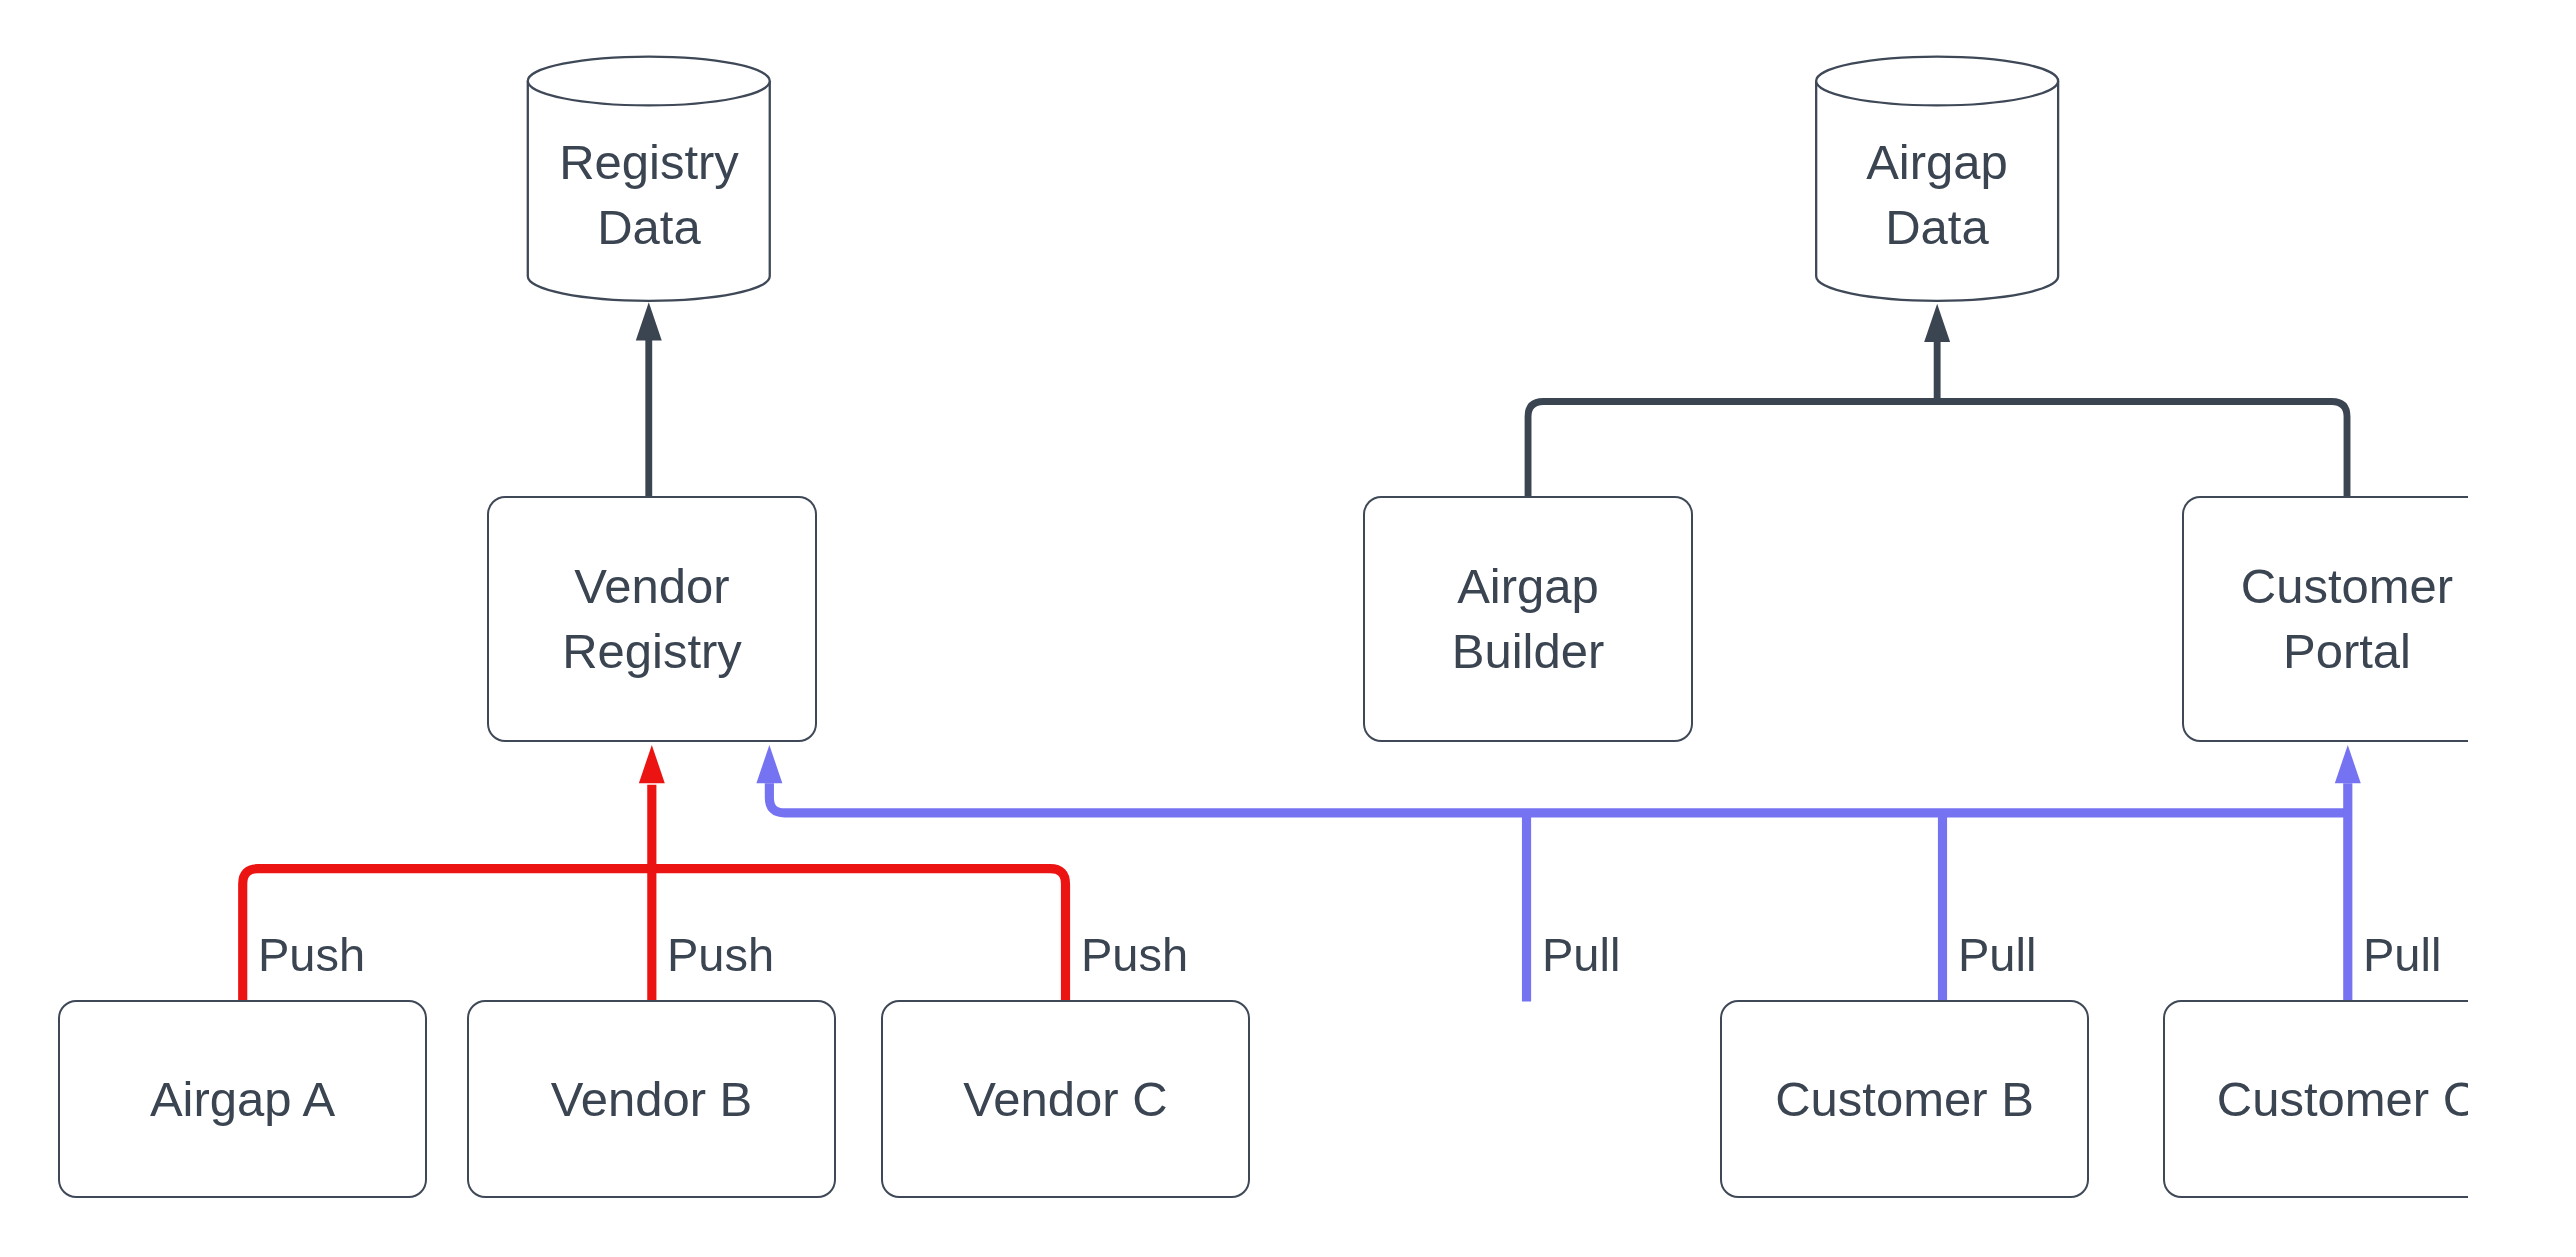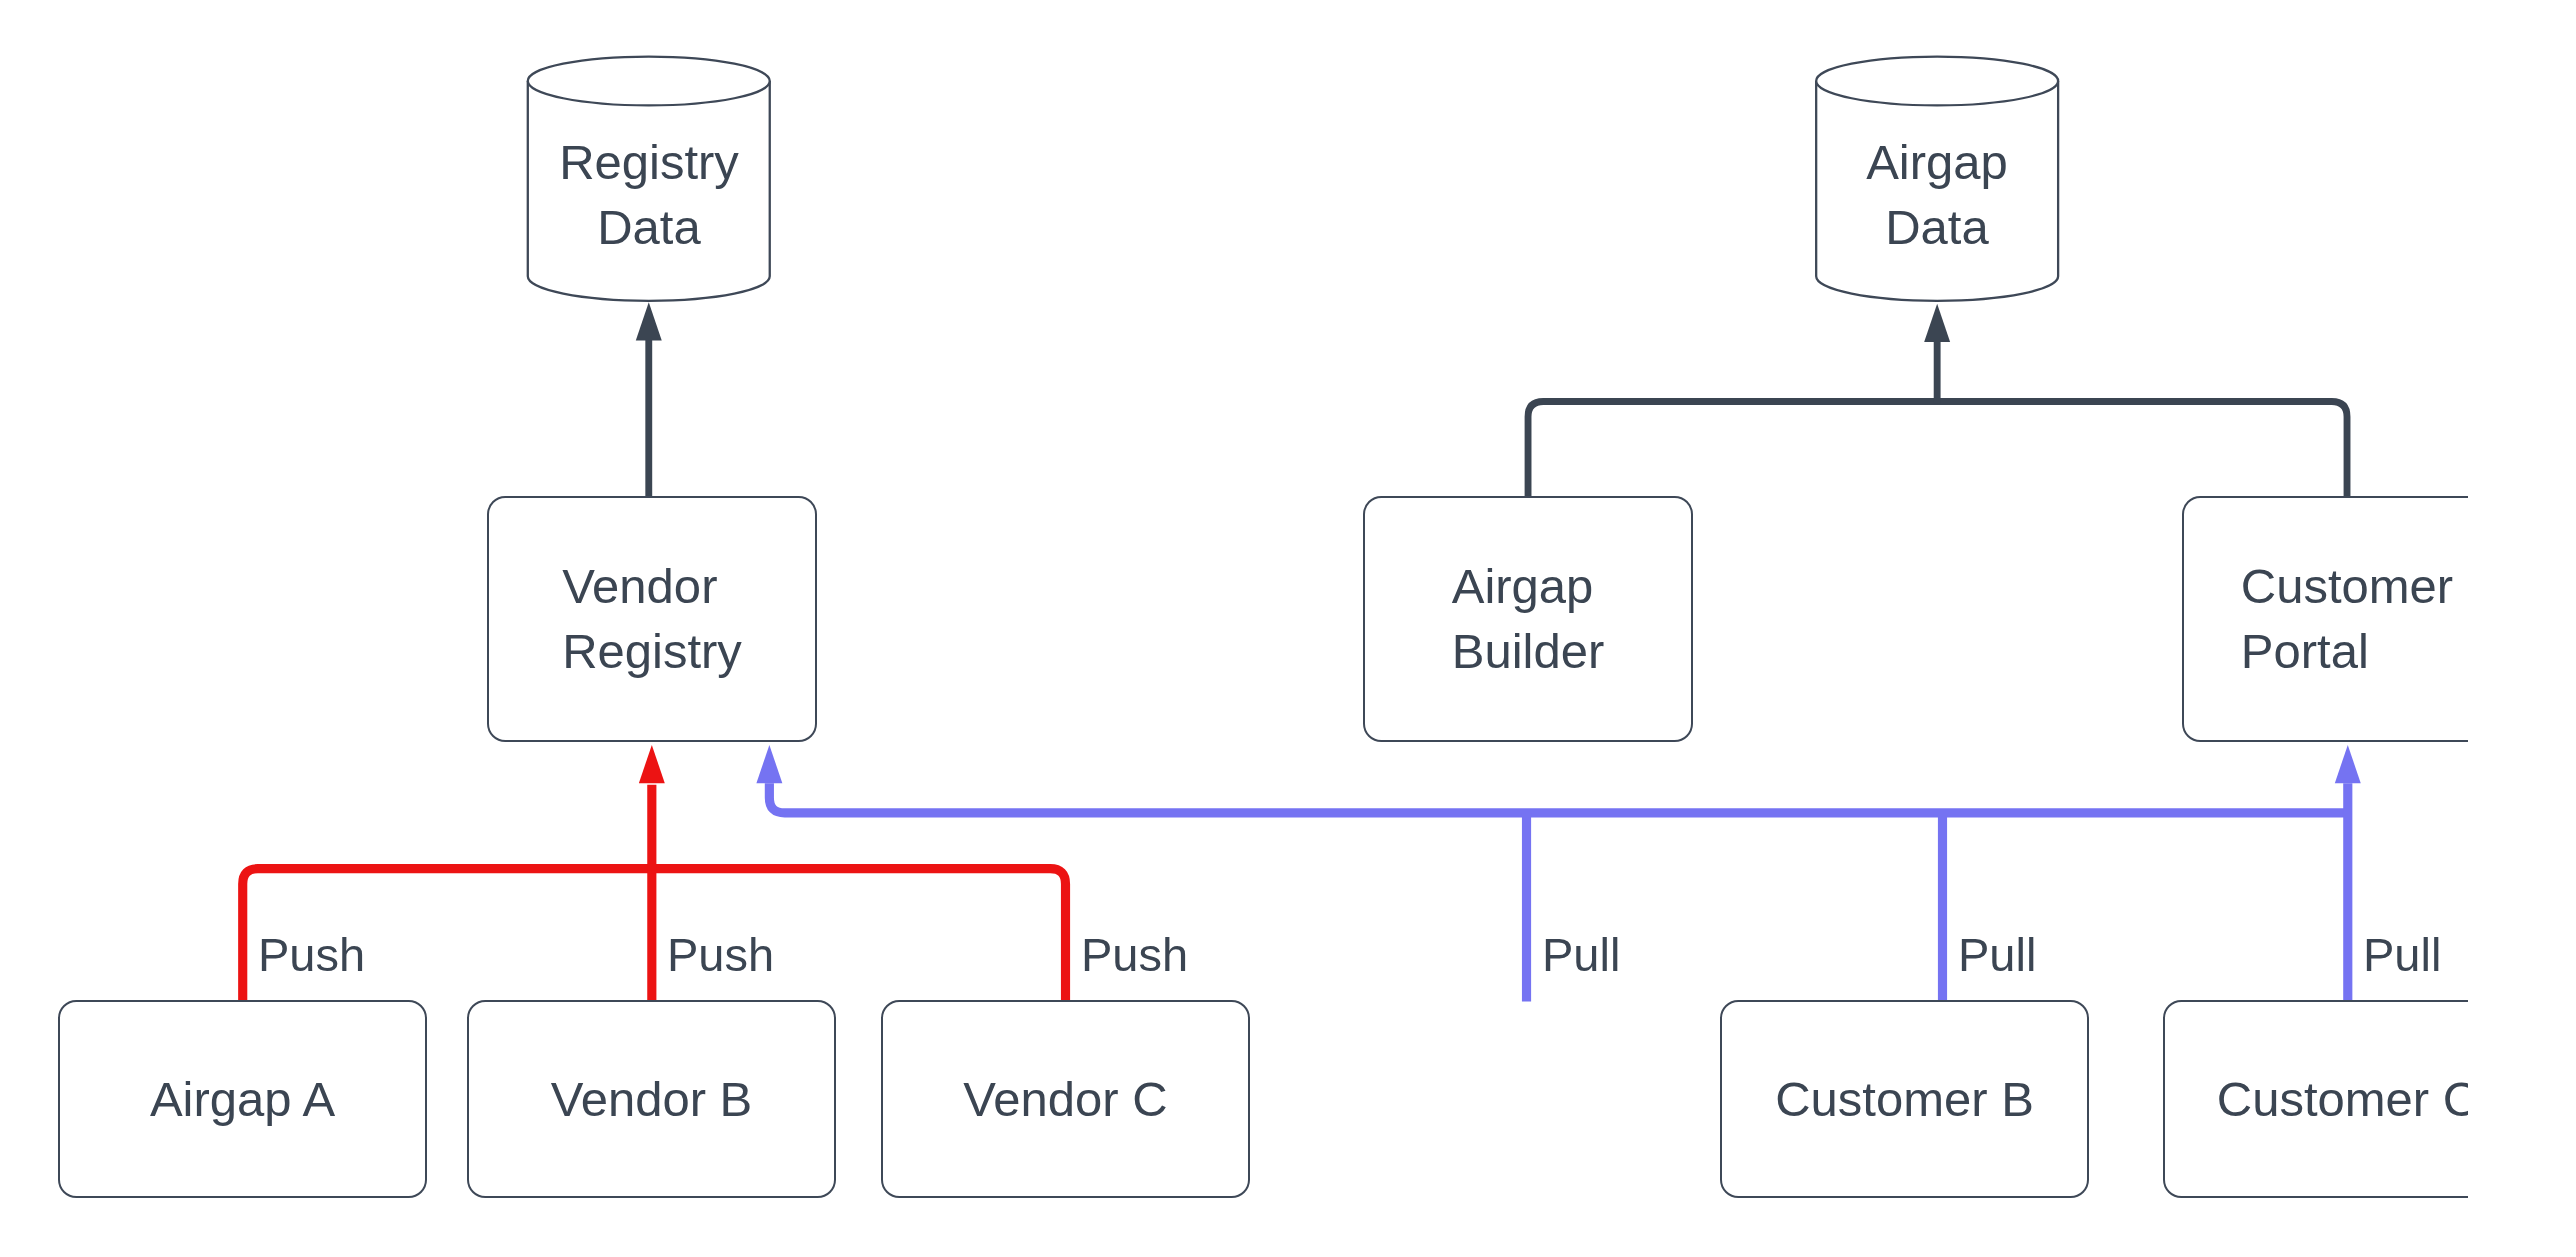--- a/index.html
+++ b/index.html
@@ -24,20 +24,21 @@
   .head-push  { fill: var(--push-edge, #ec1313); stroke: none; }
   .head-pull  { fill: var(--pull-edge, #7573f2); stroke: none; }
   .cyl-shape  { fill: #ffffff; stroke: var(--node-border, #3e4857); stroke-width: 3; }
 
   .node {
     position: absolute;
     box-sizing: border-box;
     display: flex;
     align-items: center;
     justify-content: center;
+    text-align: center;
     background: #ffffff;
     border: 2.3px solid var(--node-border, #3e4857);
     border-radius: 18.3px;
     font-size: 49px;
     line-height: 1.32;
     white-space: pre-line;
     color: var(--text, #3b4552);
   }
   .node.mid    { width: 330px; height: 246px; top: 496px; }
   .node.leaf   { width: 369px; height: 198px; top: 1000px; }

